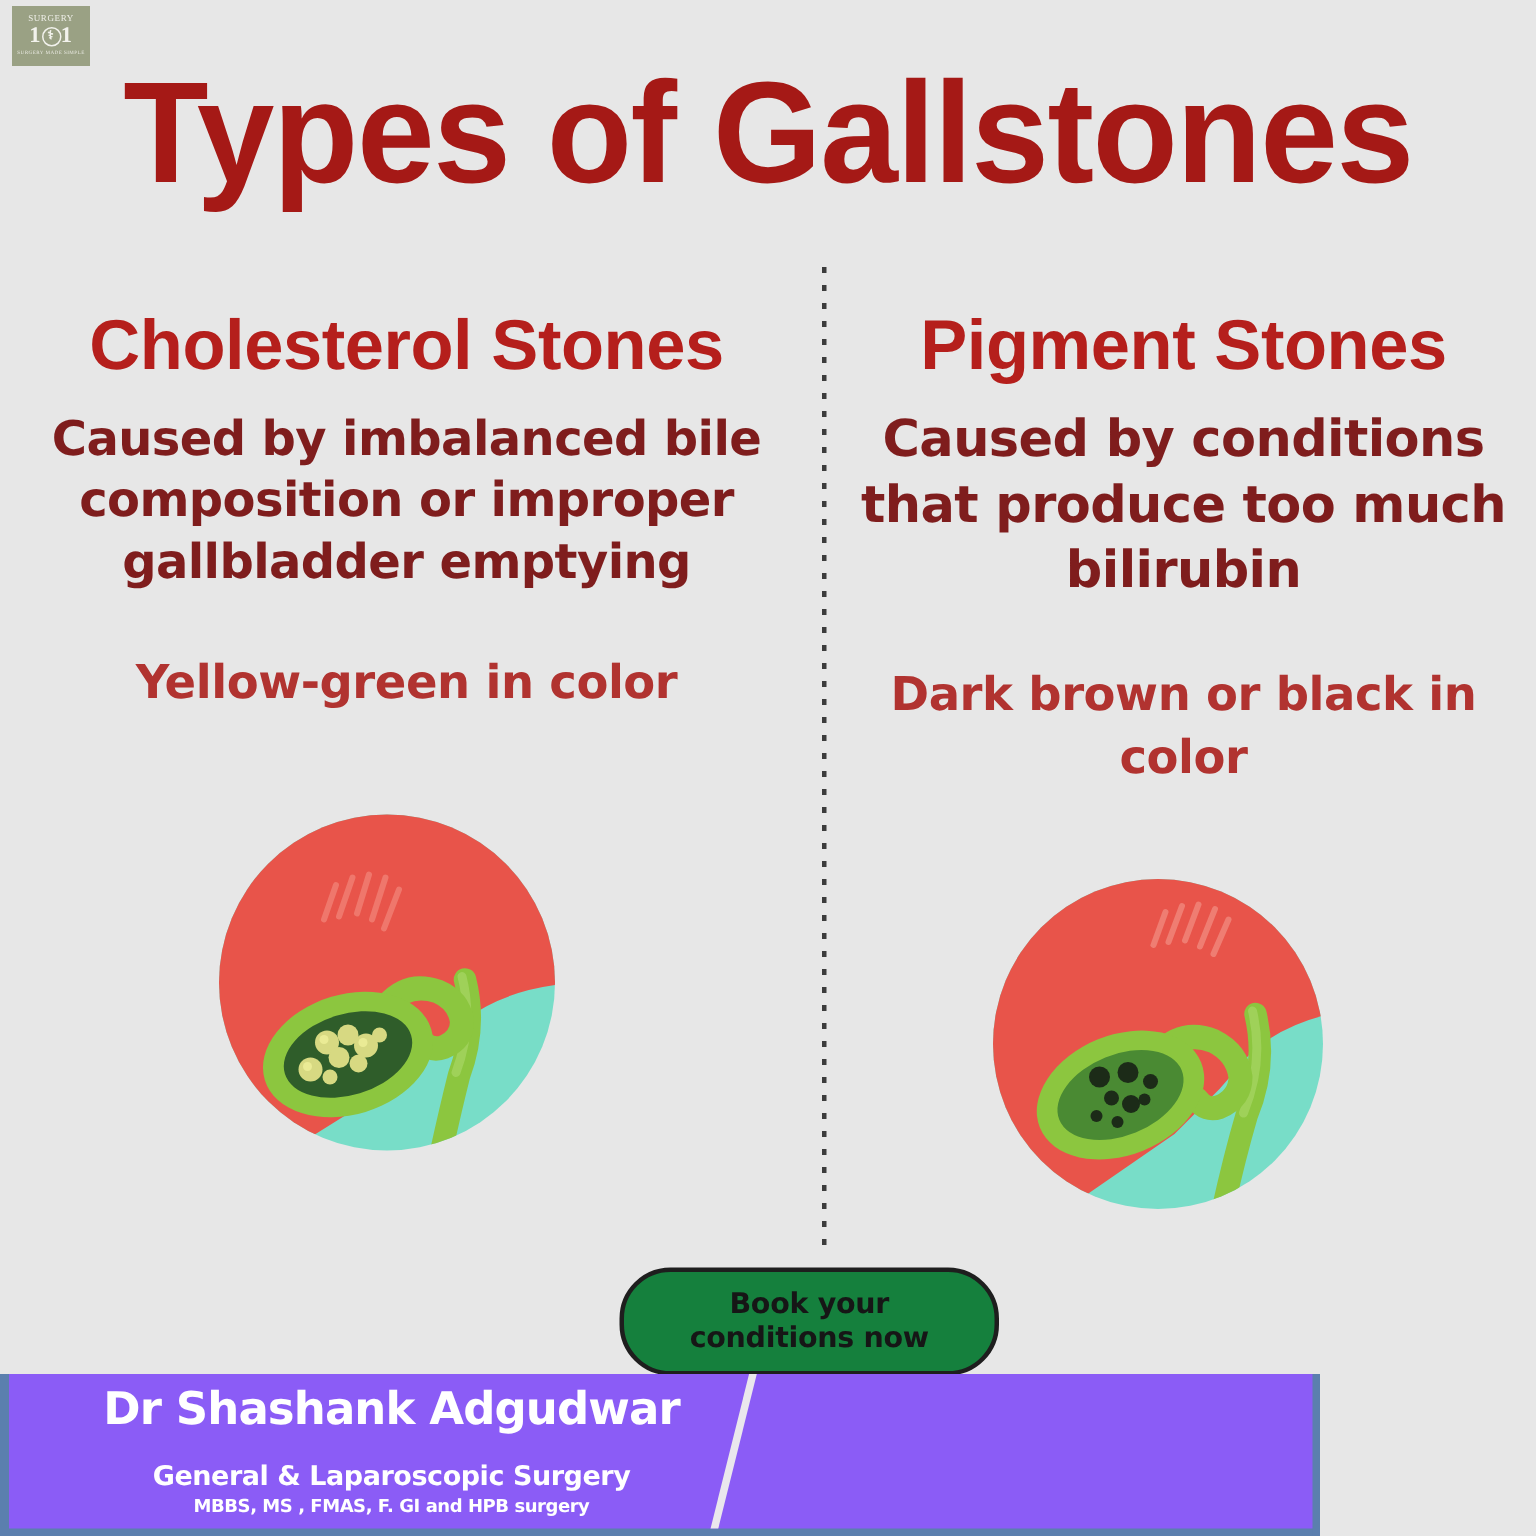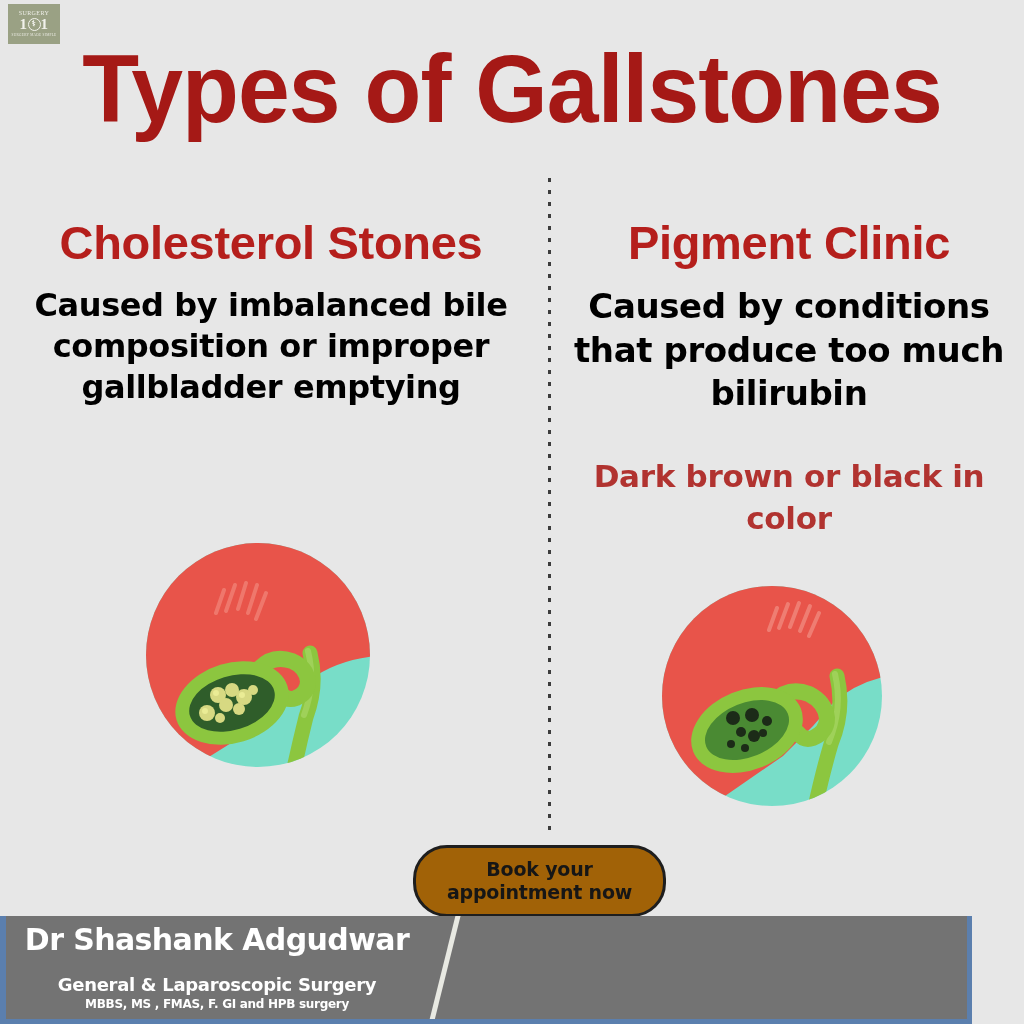--- a/index.html
+++ b/index.html
@@ -95,41 +95,41 @@
     width: 3px;
     height: 660px;
     background-image: linear-gradient(to bottom, #3c3c3c 0 4px, rgba(0,0,0,0) 4px 12px);
     background-size: 3px 12px;
     background-repeat: repeat-y;
   }
 
   
   .col {
     position: absolute;
-    top: 218px;
+    top: 205px;
   }
   .col.left  { left: 6px;   width: 530px; }
   .col.right { left: 556px; width: 466px; }
 
   .col-heading {
     font-family: "Liberation Sans Narrow", "Liberation Sans", sans-serif;
     font-size: 47px;
     font-weight: 700;
     color: #b51f1c;
     text-align: center;
     line-height: 1.05;
     letter-spacing: -0.3px;
     white-space: nowrap;
   }
   .col-desc {
     margin-top: 18px;
     font-family: "DejaVu Sans", sans-serif;
     font-size: 32px;
     font-weight: 700;
-    color: #000000;
+    color: #7f1d1d;
     text-align: center;
     line-height: 1.28;
     letter-spacing: -0.4px;
   }
   .col-color {
     margin-top: 40px;
     font-family: "DejaVu Sans", sans-serif;
     font-size: 31px;
     font-weight: 700;
     color: #b13330;
@@ -149,49 +149,50 @@
 
   
   .cta {
     position: absolute;
     left: 413px;
     top: 845px;
     width: 247px;
     height: 66px;
     border: 3px solid #1e1e1e;
     border-radius: 34px;
-    background: #a16207;
+    background: #15803d;
     display: flex;
     align-items: center;
     justify-content: center;
     text-align: center;
     font-family: "DejaVu Sans", sans-serif;
     font-size: 19px;
     font-weight: 700;
     color: #161616;
     line-height: 1.2;
     letter-spacing: -0.2px;
     cursor: pointer;
   }
 
   
   .footer {
     position: absolute;
     left: 0;
     top: 916px;
-    width: 972px;
+    width: 880px;
     height: 108px;
-    background: #737373;
+    background: #8b5cf6;
     border-left: 6px solid #5b7fae;
     border-right: 5px solid #5b7fae;
     border-bottom: 5px solid #5b7fae;
     box-sizing: border-box;
     display: flex;
     align-items: center;
     overflow: hidden;
+    padding-left: 44px;
   }
   .footer-left {
     width: 418px;
     flex: 0 0 418px;
     text-align: center;
     color: #ffffff;
     padding-left: 4px;
     box-sizing: border-box;
   }
   .doc-name {
@@ -262,20 +263,21 @@
     <div class="logo-bot">SURGERY MADE SIMPLE</div>
   </div>
 
   <div class="title">Types of Gallstones</div>
 
   <div class="divider"></div>
 
   <div class="col left">
     <div class="col-heading">Cholesterol Stones</div>
     <div class="col-desc">Caused by imbalanced bile composition or improper gallbladder emptying</div>
+    <div class="col-color">Yellow-green in color</div>
   </div>
 
   <div class="illus-wrap left">
     <svg width="240" height="250" viewBox="0 0 240 250">
       <defs>
         <clipPath id="clipL">
             <circle cx="118" cy="120" r="112"></circle>
           </clipPath>
       </defs>
       <g clip-path="url(#clipL)">
@@ -306,21 +308,21 @@
         <g fill="#eff09a" opacity="0.8">
           <circle cx="76" cy="158" r="3"></circle>
           <circle cx="102" cy="160" r="3"></circle>
           <circle cx="65" cy="176" r="3"></circle>
         </g>
       </g>
     </svg>
   </div>
 
   <div class="col right">
-    <div class="col-heading">Pigment Clinic</div>
+    <div class="col-heading">Pigment Stones</div>
     <div class="col-desc">Caused by conditions that produce too much bilirubin</div>
     <div class="col-color">Dark brown or black in color</div>
   </div>
 
   <div class="illus-wrap right">
     <svg width="240" height="245" viewBox="0 0 240 245">
       <defs>
         <clipPath id="clipR">
             <circle cx="117" cy="118" r="110"></circle>
           </clipPath>
@@ -350,21 +352,21 @@
           <circle cx="90" cy="170" r="4"></circle>
           <circle cx="108" cy="155" r="4"></circle>
         </g>
       </g>
     </svg>
   </div>
 
   <div class="cta">
     <span>
       <span>Book your</span><br>
-      <span>appointment now</span>
+      <span>conditions now</span>
     </span>
   </div>
 
   <div class="footer">
     <div class="footer-left">
       <div class="doc-name">Dr Shashank Adgudwar</div>
       <div class="doc-spec">General &amp; Laparoscopic Surgery</div>
       <div class="doc-qual">MBBS, MS , FMAS, F. GI and HPB surgery</div>
     </div>
     <div class="footer-slash"></div>

